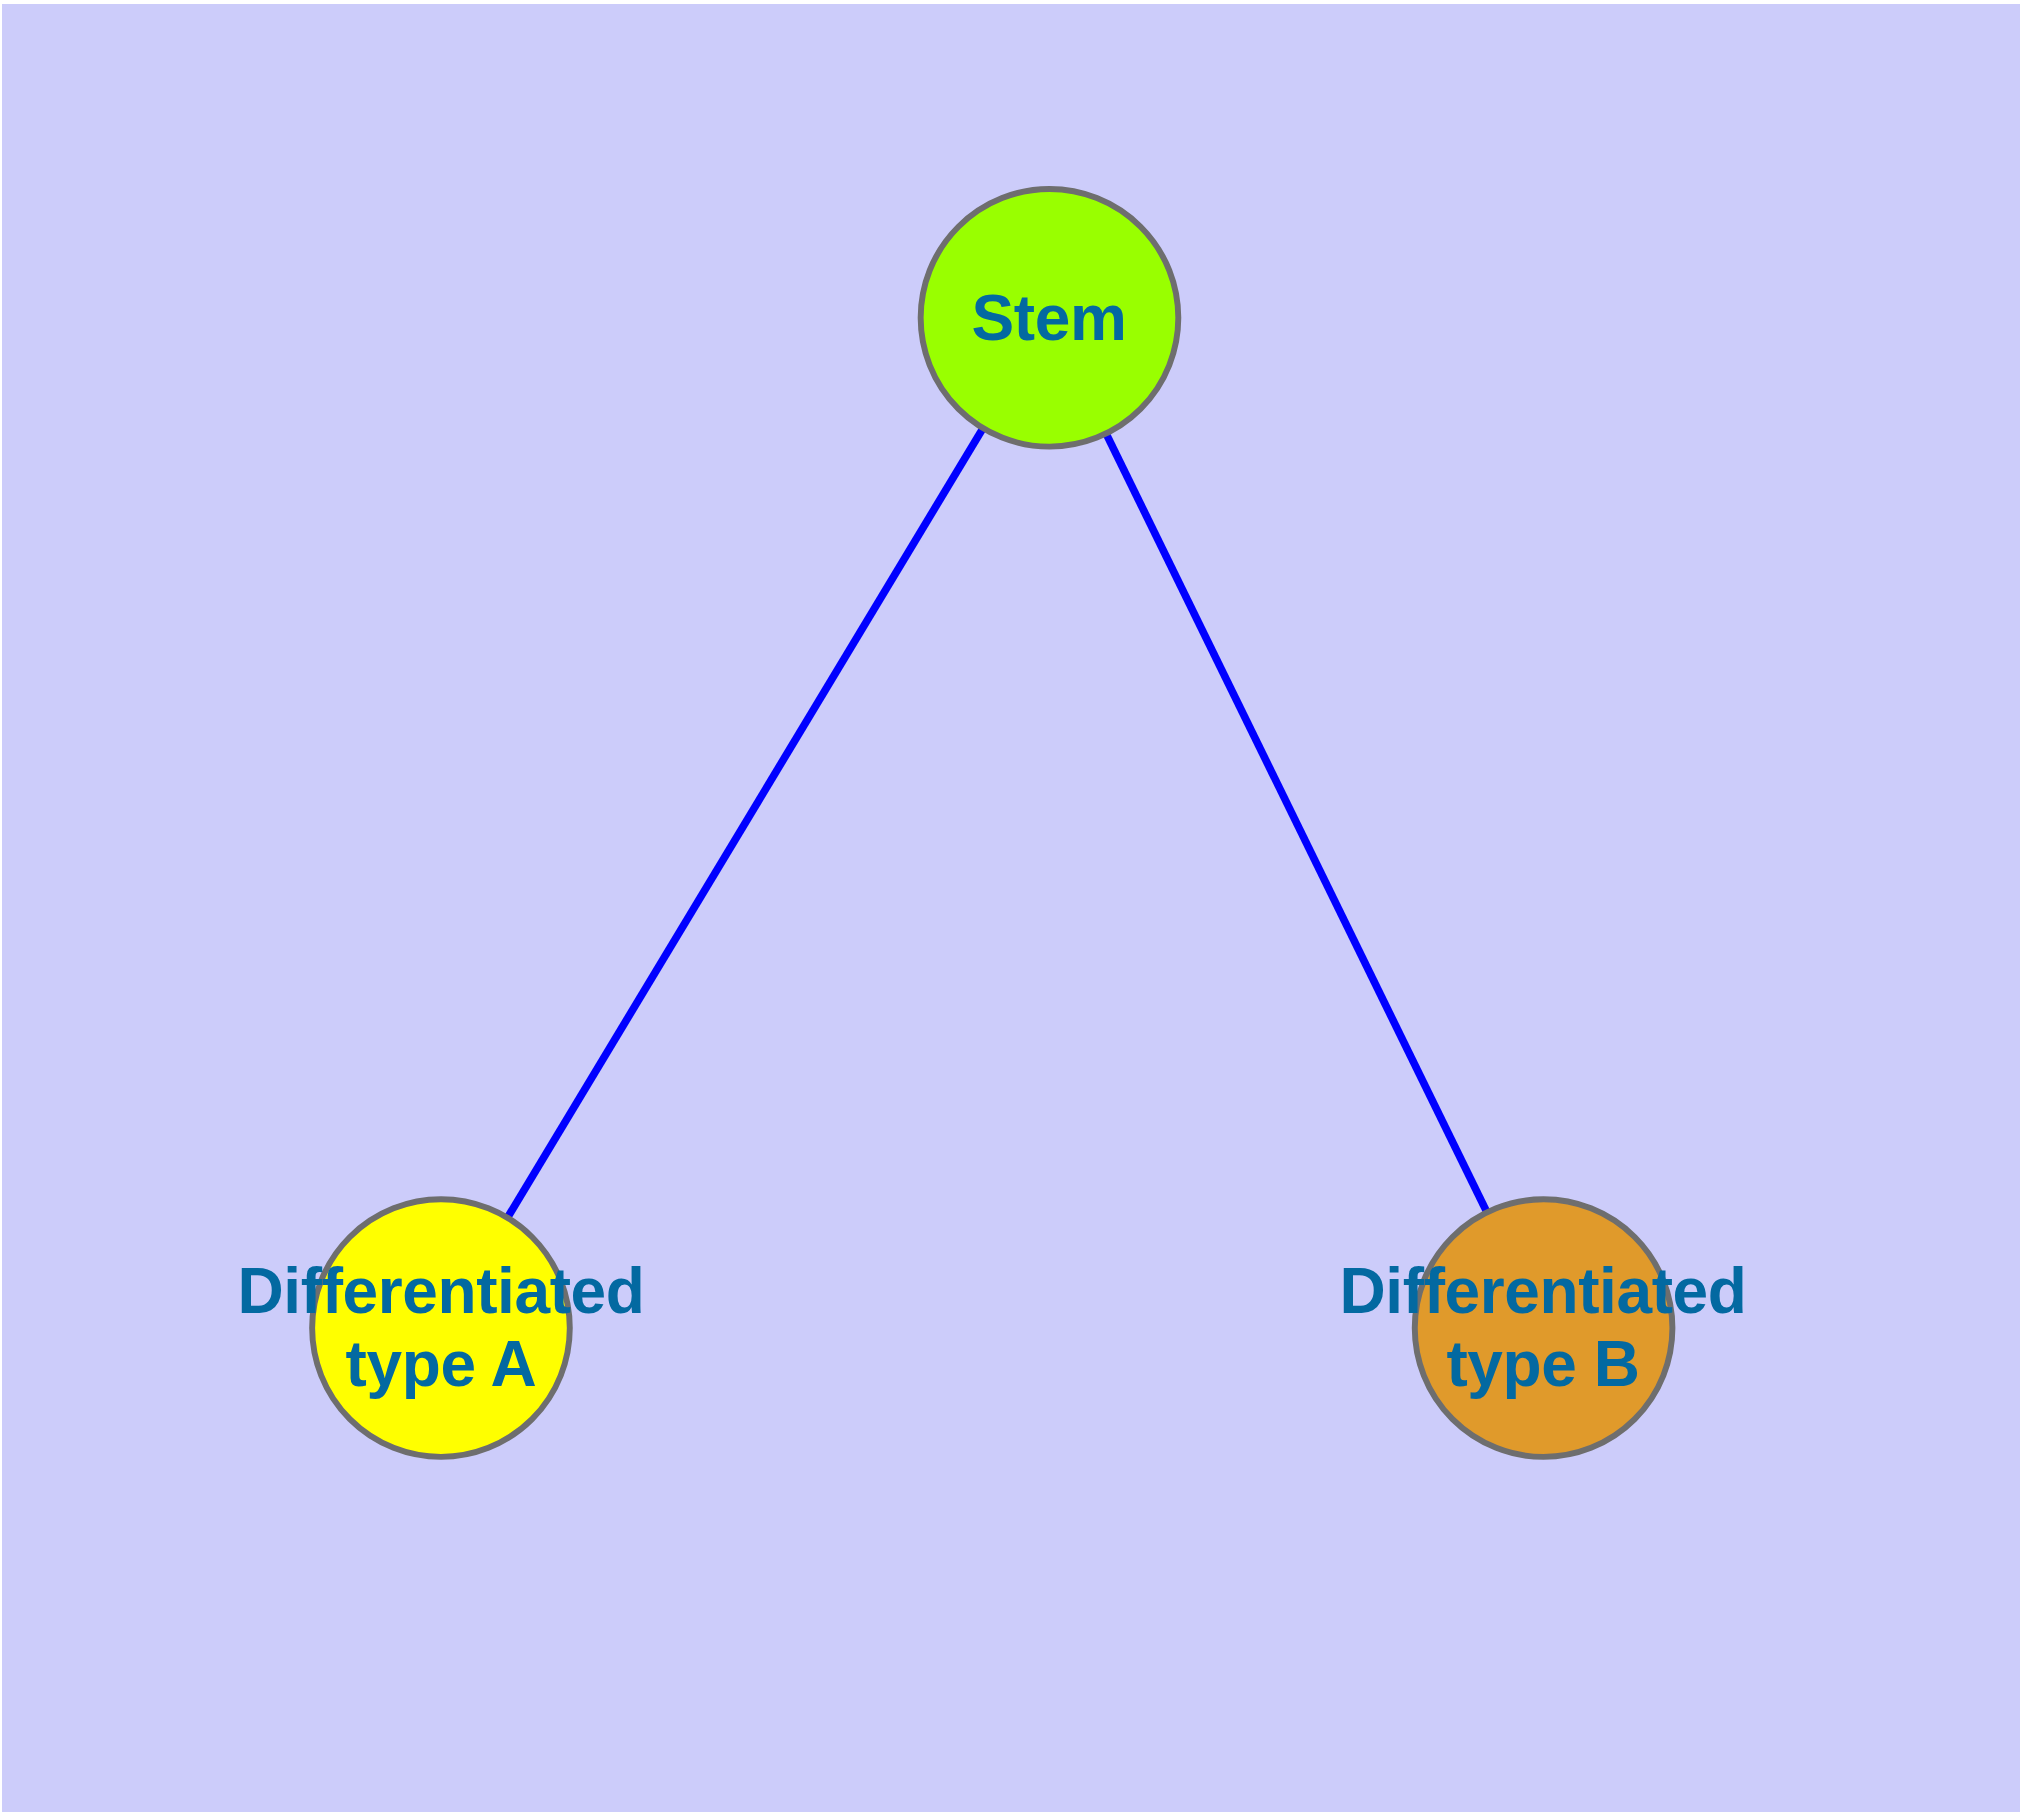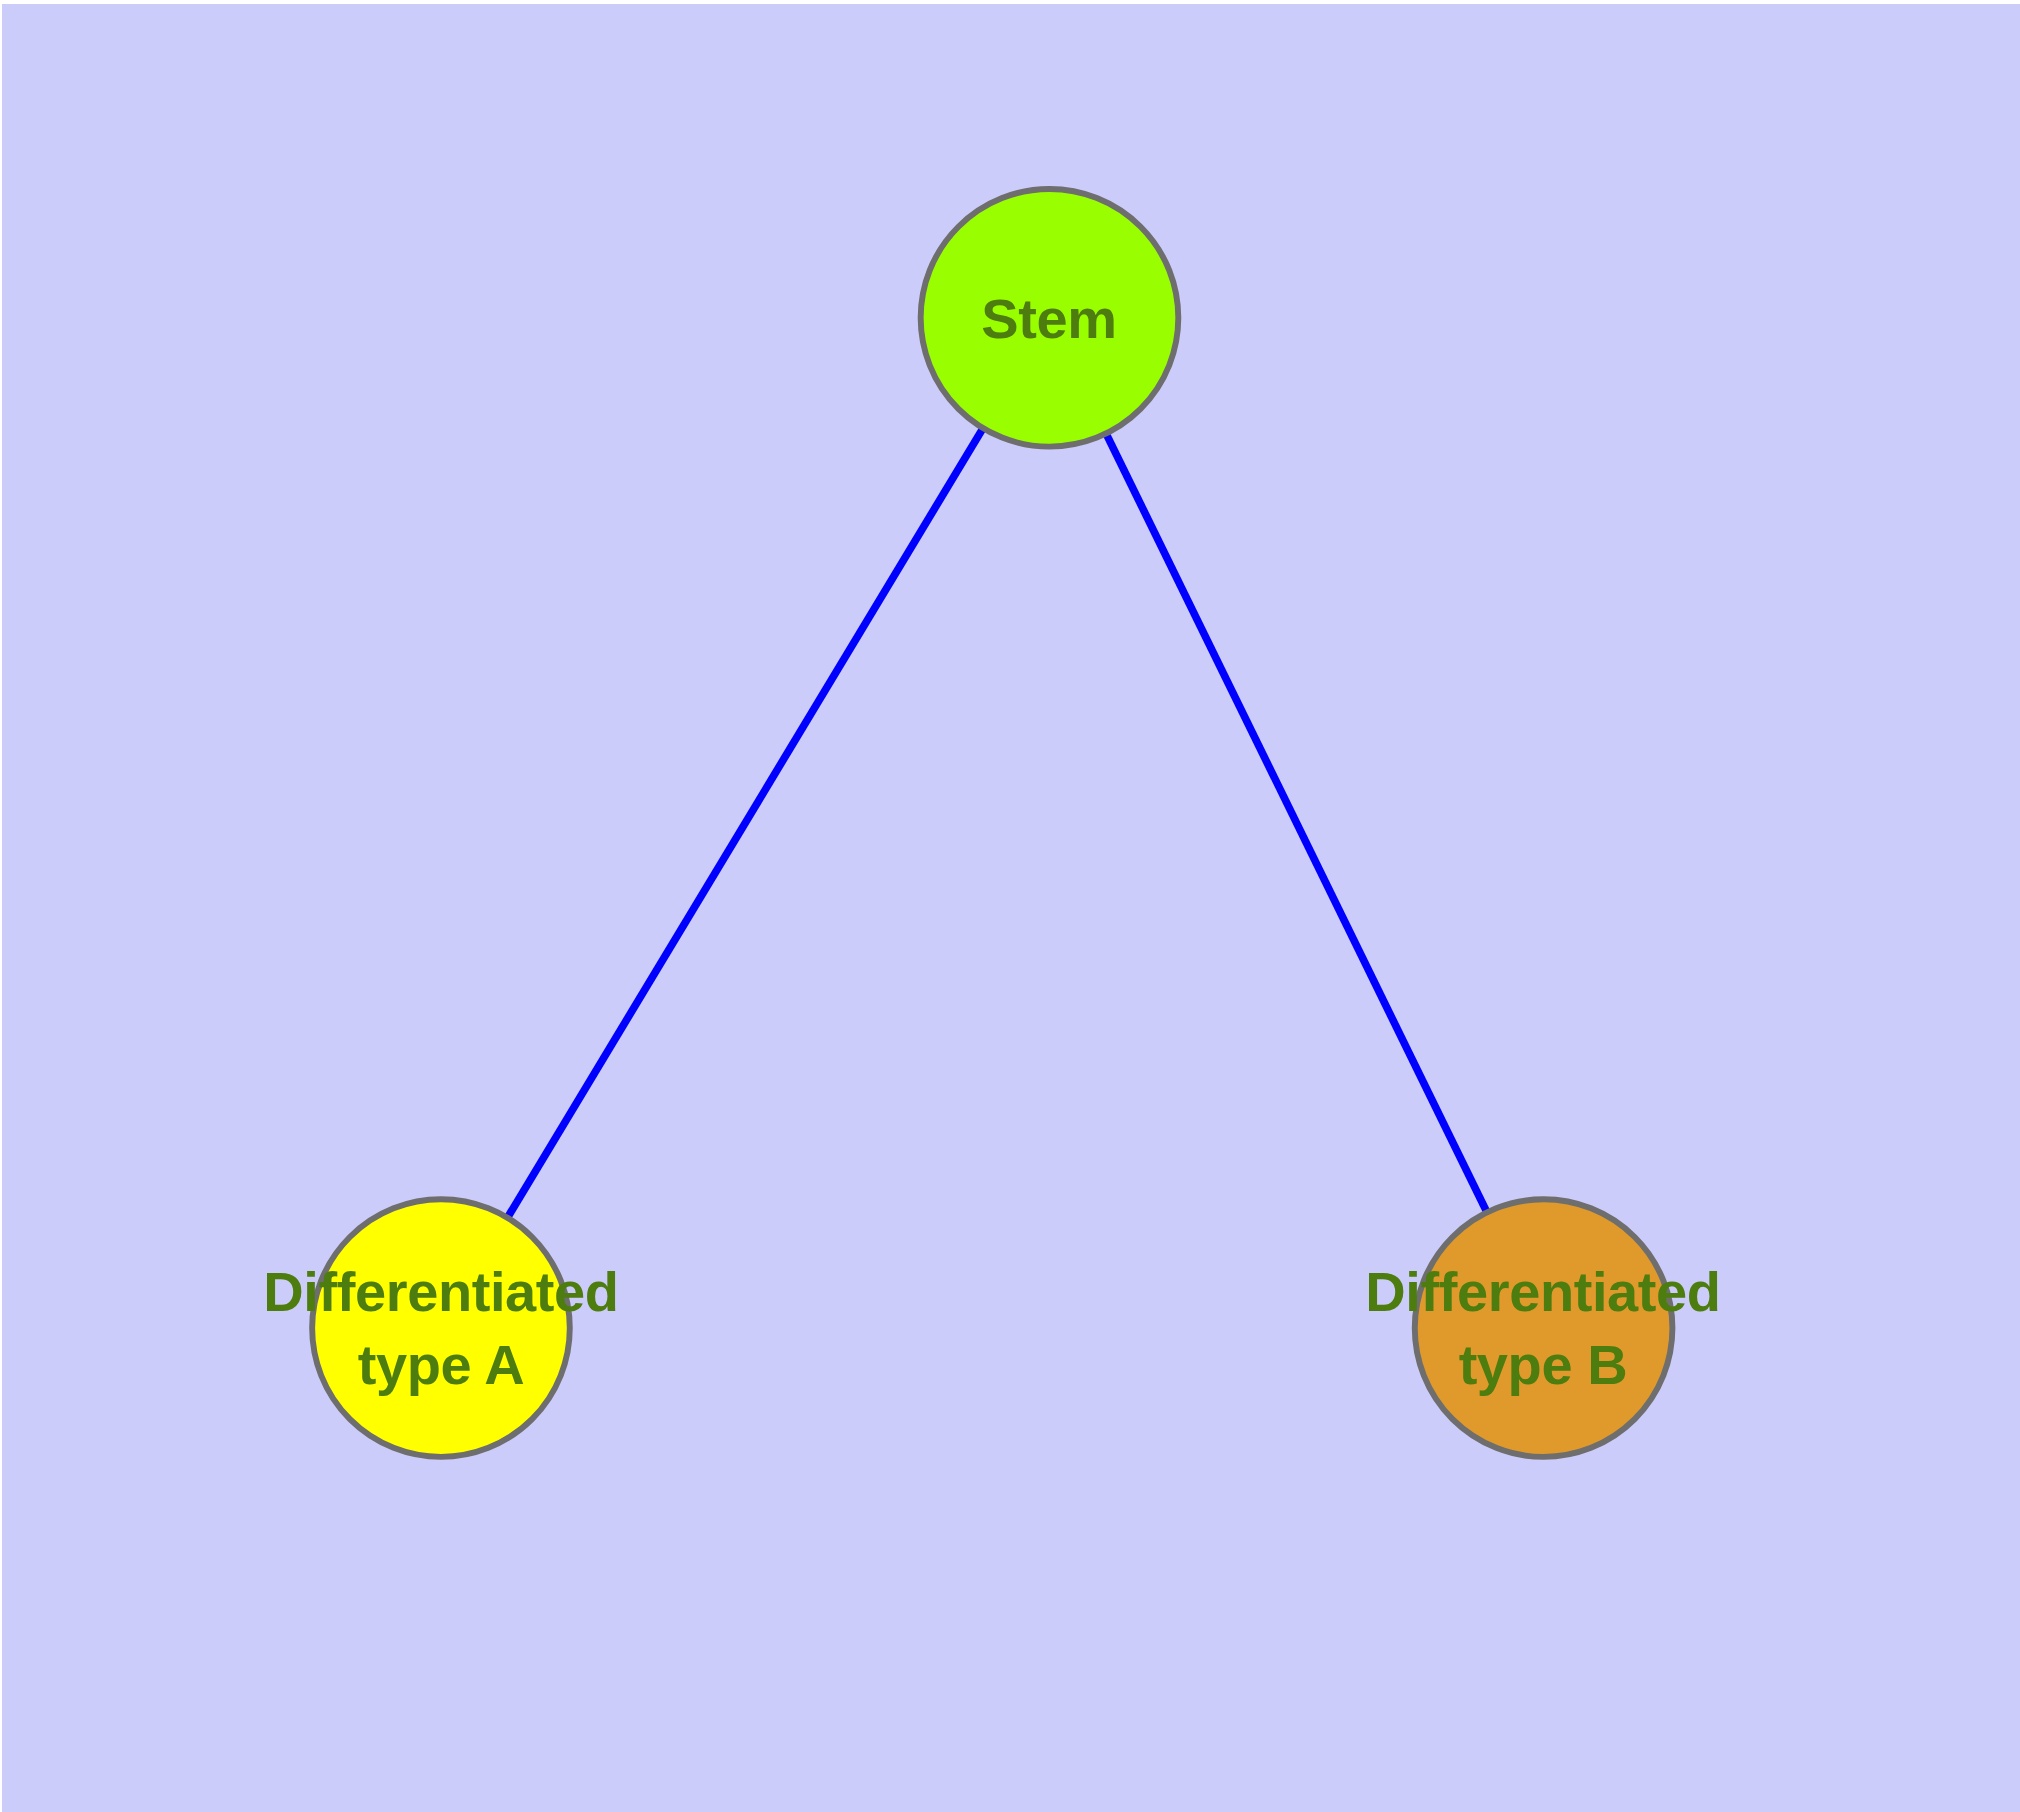--- a/index.html
+++ b/index.html
@@ -27,23 +27,23 @@
   #graph-svg {
     position: absolute;
     left: 0;
     top: 0;
     width: 2021px;
     height: 1812px;
     display: block;
   }
   .node-label {
     position: absolute;
-    color: #4d7c0f;
+    color: #0369a1;
     font-weight: bold;
-    font-size: 56px;
+    font-size: 64px;
     line-height: 73px;
     letter-spacing: -0.4px;
     text-align: center;
     white-space: pre;
     transform: translate(-50%, -50%);
     pointer-events: none;
     font-family: "Liberation Sans", sans-serif;
   }
 </style>
 </head>

